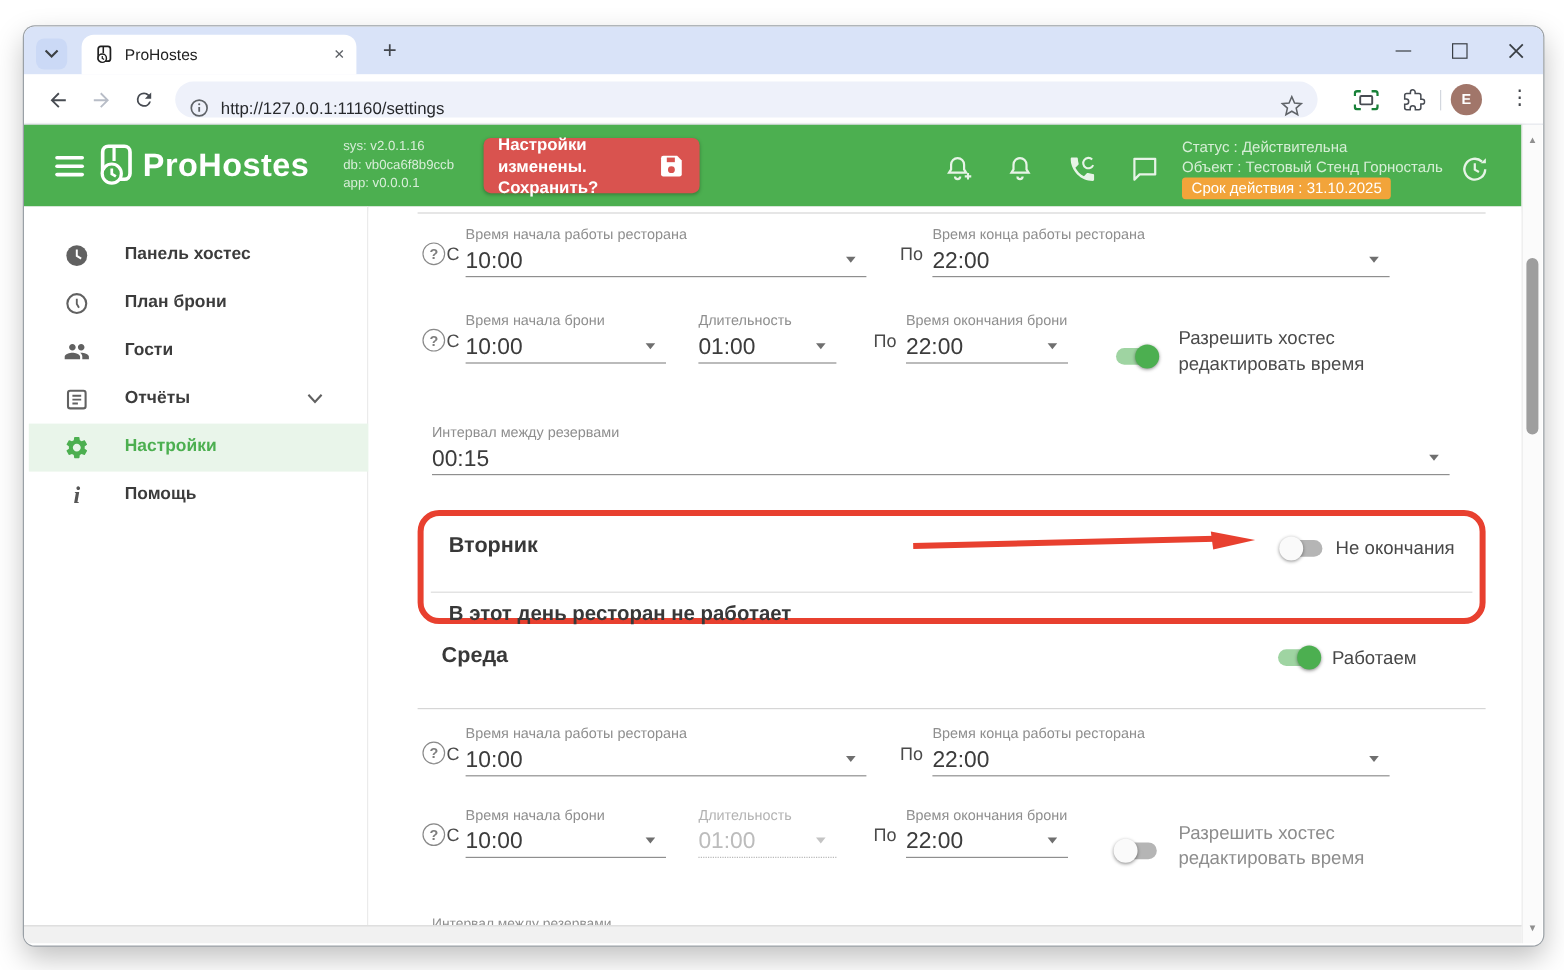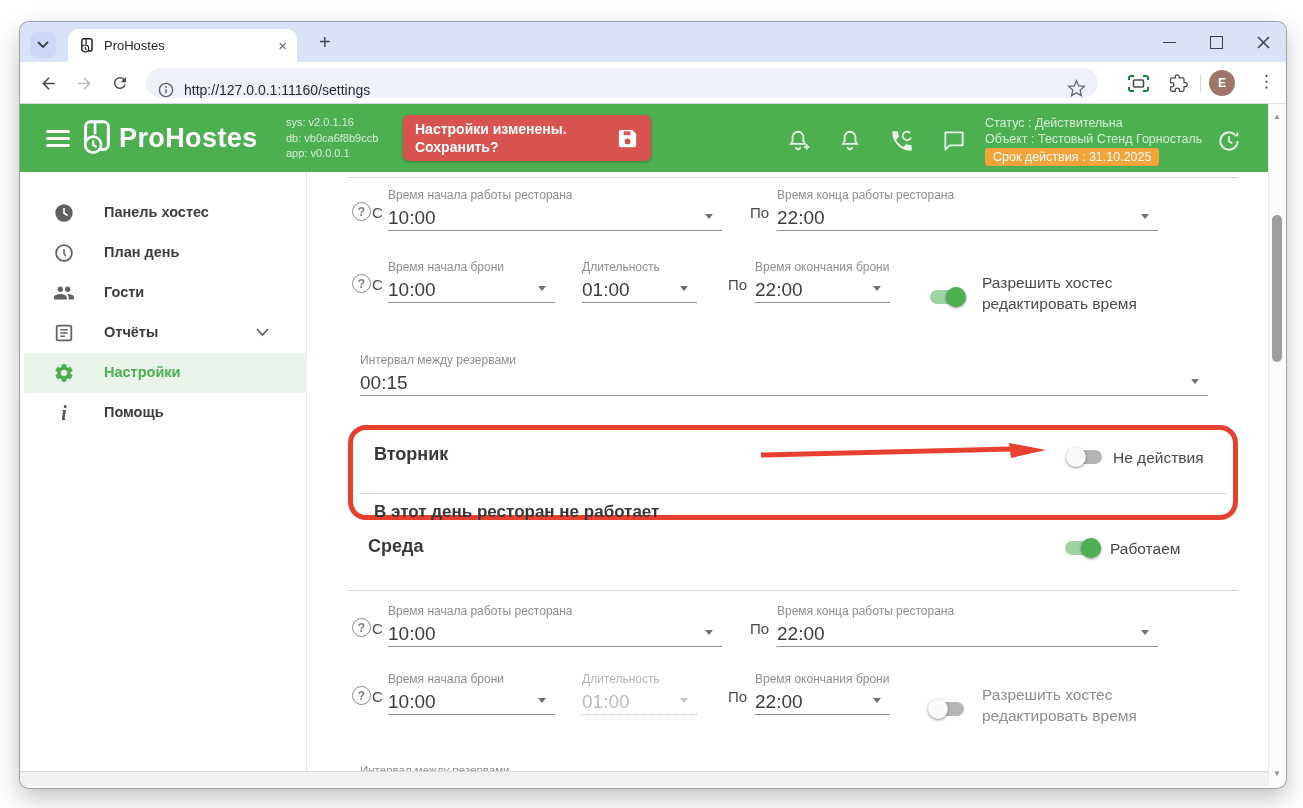--- a/index.html
+++ b/index.html
@@ -28,21 +28,21 @@
   .vdiv{position:absolute;left:1180px;top:13px;width:1px;height:17px;background:#d3d7de}
   .avatar{position:absolute;left:1189px;top:8px;width:26px;height:26px;border-radius:50%;background:#a1766a;
           color:#fff;font-size:12px;font-weight:bold;display:flex;align-items:center;justify-content:center}
   .dots{position:absolute;left:1238px;top:9px;font-size:17px;color:#44474c}
   
   .apph{position:absolute;left:0;top:82px;width:1248px;height:68px;background:#4caf50;box-shadow:0 2px 5px rgba(0,0,0,.25)}
   .burger{position:absolute;left:26px;top:26px;width:24px;height:17px}
   .burger i{position:absolute;left:0;width:24px;height:2.6px;background:#fff;border-radius:2px;display:block}
   .brand{position:absolute;left:99px;top:19px;font-size:27px;font-weight:bold;color:#fff;letter-spacing:.4px}
   .vers{position:absolute;left:266px;top:11px;font-size:11px;line-height:15.5px;color:rgba(255,255,255,.78)}
-  .savebtn{position:absolute;left:383px;top:11px;width:248px;height:46px;background:#d9534f;border-radius:6px;
+  .savebtn{position:absolute;left:383px;top:11px;width:180px;height:46px;background:#d9534f;border-radius:6px;
            box-shadow:0 1px 3px rgba(0,0,0,.25);display:flex;align-items:center;padding:0 12px;box-sizing:border-box}
   .savebtn .txt{color:#fff;font-size:14px;line-height:18px;font-weight:bold;flex:1}
   .hico{position:absolute;top:24px;width:26px;height:26px}
   .hstat{position:absolute;left:965px;top:12px;font-size:12.5px;line-height:15.5px;color:#d6eed6;white-space:nowrap}
   .badge{position:absolute;left:965px;top:44px;background:#f2a43a;color:#fff;font-size:12.5px;border-radius:3px;
          padding:2px 8px;white-space:nowrap}
   
   .sidebar{position:absolute;left:0;top:150px;width:287px;height:599px;background:#fff;border-right:1px solid #e6e6e6;box-sizing:border-box}
   .sitem{position:absolute;left:4px;width:289px;height:40px}
   .sitem.active{background:#e9f5ea}
@@ -223,21 +223,21 @@
           <circle cx="12" cy="12" r="9.5" fill="#616161"></circle>
           <path d="M12 6.5v5.8l4 2.4" stroke="#fff" stroke-width="1.8" fill="none"></path>
         </svg>
       <span class="slab">Панель хостес</span>
     </div>
     <div class="sitem" style="top:61px">
       <svg class="sic" viewBox="0 0 24 24">
           <circle cx="12" cy="12" r="8.6" fill="none" stroke="#616161" stroke-width="1.9"></circle>
           <path d="M12 7.5v4.8l2 3.4" stroke="#616161" stroke-width="1.7" fill="none"></path>
         </svg>
-      <span class="slab">План день</span>
+      <span class="slab">План брони</span>
     </div>
     <div class="sitem" style="top:101px">
       <svg class="sic" viewBox="0 0 24 24">
           <path d="M16 11c1.66 0 2.99-1.34 2.99-3S17.66 5 16 5s-3 1.34-3 3 1.34 3 3 3zm-8 0c1.66 0 2.99-1.34 2.99-3S9.66 5 8 5 5 6.34 5 8s1.34 3 3 3zm0 2c-2.33 0-7 1.17-7 3.5V19h14v-2.5c0-2.33-4.67-3.5-7-3.5zm8 0c-.29 0-.62.02-.97.05 1.16.84 1.97 1.97 1.97 3.45V19h6v-2.5c0-2.33-4.67-3.5-7-3.5z" fill="#616161"></path>
         </svg>
       <span class="slab">Гости</span>
     </div>
     <div class="sitem" style="top:141px">
       <svg class="sic" viewBox="0 0 24 24">
           <rect x="4" y="4" width="16" height="16" rx="2" fill="none" stroke="#616161" stroke-width="1.9"></rect>
@@ -306,21 +306,21 @@
       <div class="val">00:15</div>
       <i class="caret"></i>
     </div>
 
     <div class="redbox">
       <div class="dayh" style="left:21px;top:14px">Вторник</div>
       <div class="sw" style="left:713px;top:17px">
           <div class="track"></div>
           <div class="knob"></div>
         </div>
-      <div class="swlab" style="left:760px;top:19px">Не действия</div>
+      <div class="swlab" style="left:760px;top:19px">Не окончания</div>
       <div class="hline" style="left:6px;top:63px;width:868px;background:#dcdcdc"></div>
       <div class="closedtxt" style="left:21px;top:72px">В этот день ресторан не работает</div>
     </div>
     <svg class="abs" style="left:452px;top:270px" width="290" height="18">
       <path d="M2 13 L254 7" stroke="#e8402f" stroke-width="5"></path>
       <path d="M250 1 L287 8 L252 16 z" fill="#e8402f"></path>
     </svg>
 
     <div class="dayh" style="left:61px;top:364px">Среда</div>
     <div class="sw on" style="left:756px;top:366px">

